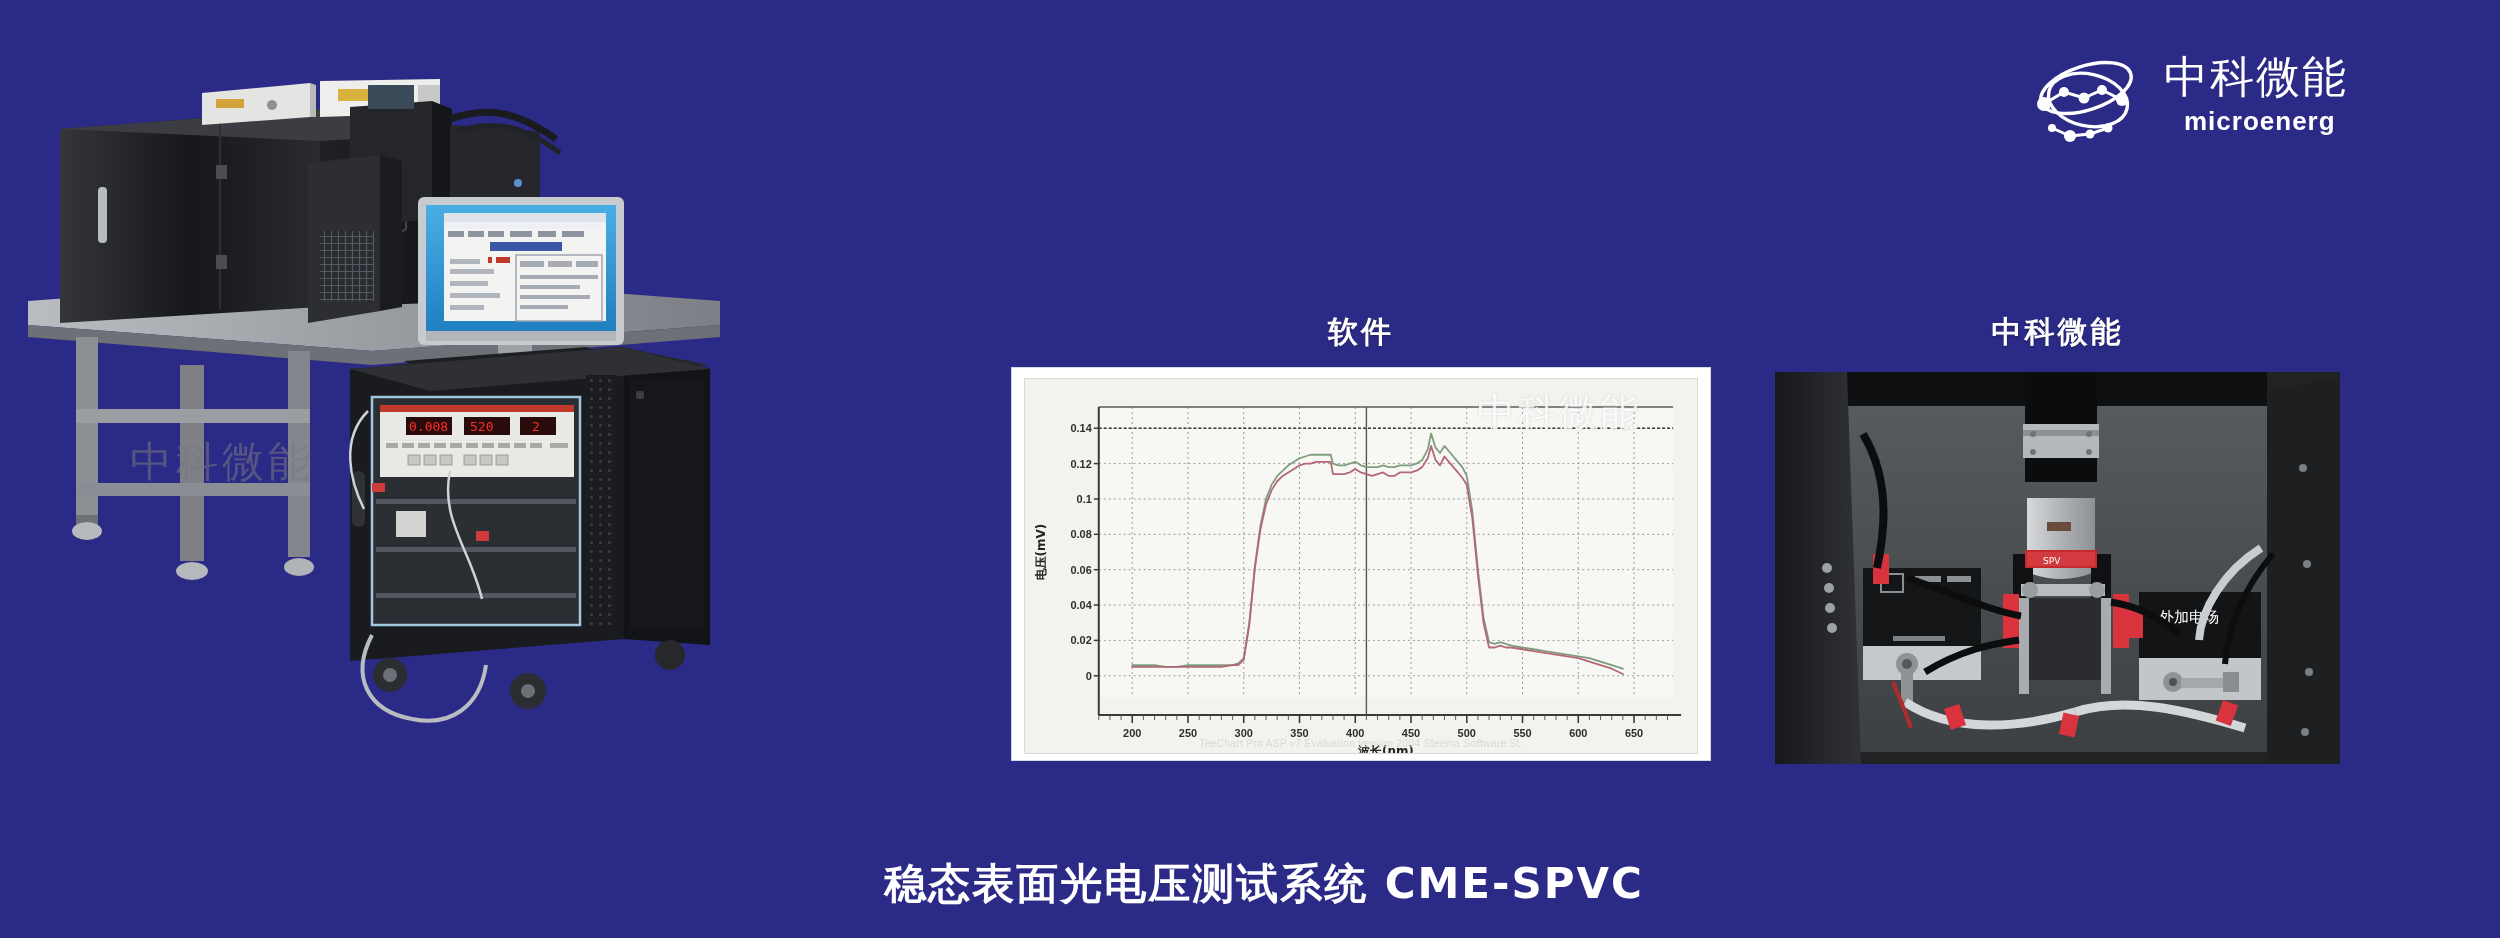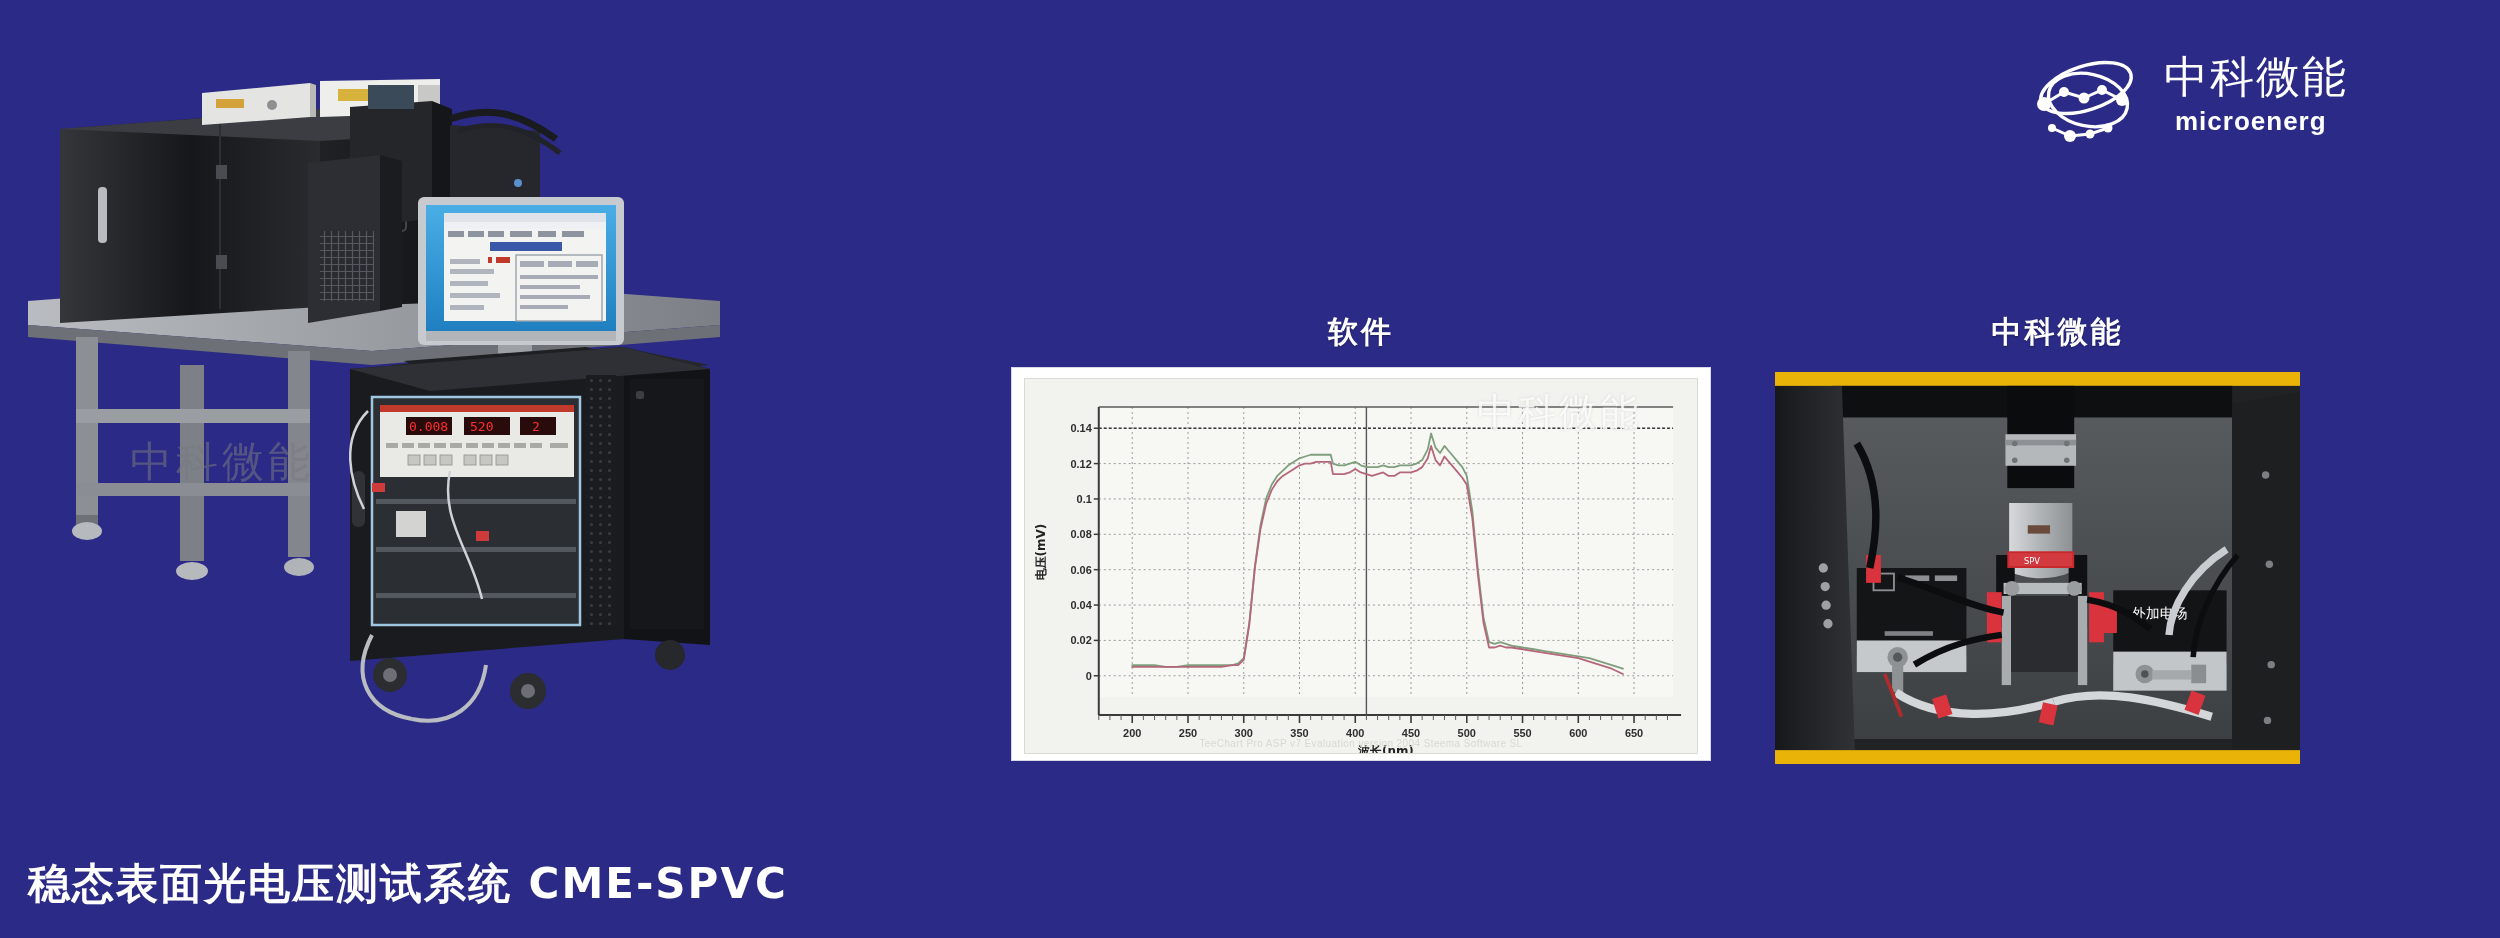--- a/index.html
+++ b/index.html
@@ -17,21 +17,21 @@
     display:flex; align-items:center; gap:22px;
   }
   #brand-mark{ width:112px; height:108px; flex:0 0 112px; }
   #brand-text{ display:flex; flex-direction:column; align-items:flex-start; }
   #brand-cn{
     color:#ffffff; font-size:44px; letter-spacing:2px; line-height:1.05;
     font-family:"DejaVu Sans","Liberation Sans",sans-serif; font-weight:400;
   }
   #brand-en{
     color:#ffffff; font-size:26px; font-weight:700; letter-spacing:1px;
-    margin-top:6px; margin-left:11px;
+    margin-top:6px; margin-left:20px;
   }
 
   
   #main-photo{
     position:absolute; left:20px; top:79px; width:930px; height:720px;
   }
   #main-photo svg{ display:block; width:100%; height:100%; }
   .wm-photo{
     position:absolute; left:110px; top:355px;
     color:rgba(120,120,130,.55);
@@ -73,29 +73,29 @@
   }
   .tc-eval{
     position:absolute; left:0; right:0; bottom:4px;
     text-align:center; color:rgba(215,215,210,.95);
     font-size:10px; letter-spacing:.4px; white-space:nowrap;
     font-family:"Liberation Sans",sans-serif; pointer-events:none;
   }
 
   
   #cabinet-photo{
-    position:absolute; left:1775px; top:372px; width:525px; height:392px;
+    position:absolute; left:1775px; top:372px; width:565px; height:392px;
     background:#eab308;
   }
   #cabinet-photo svg{ display:block; width:100%; height:100%; }
 
   
   #product-title{
     position:absolute; left:0; top:856px; width:2500px;
-    color:#ffffff;
+    text-align:center; color:#ffffff;
     font-size:42px; font-weight:700; letter-spacing:2px;
     font-family:"DejaVu Sans","Liberation Sans",sans-serif;
     padding-left:28px;
   }
 </style>
 </head>
 <body>
 
 <div id="brand-logo">
   <span id="brand-mark">

